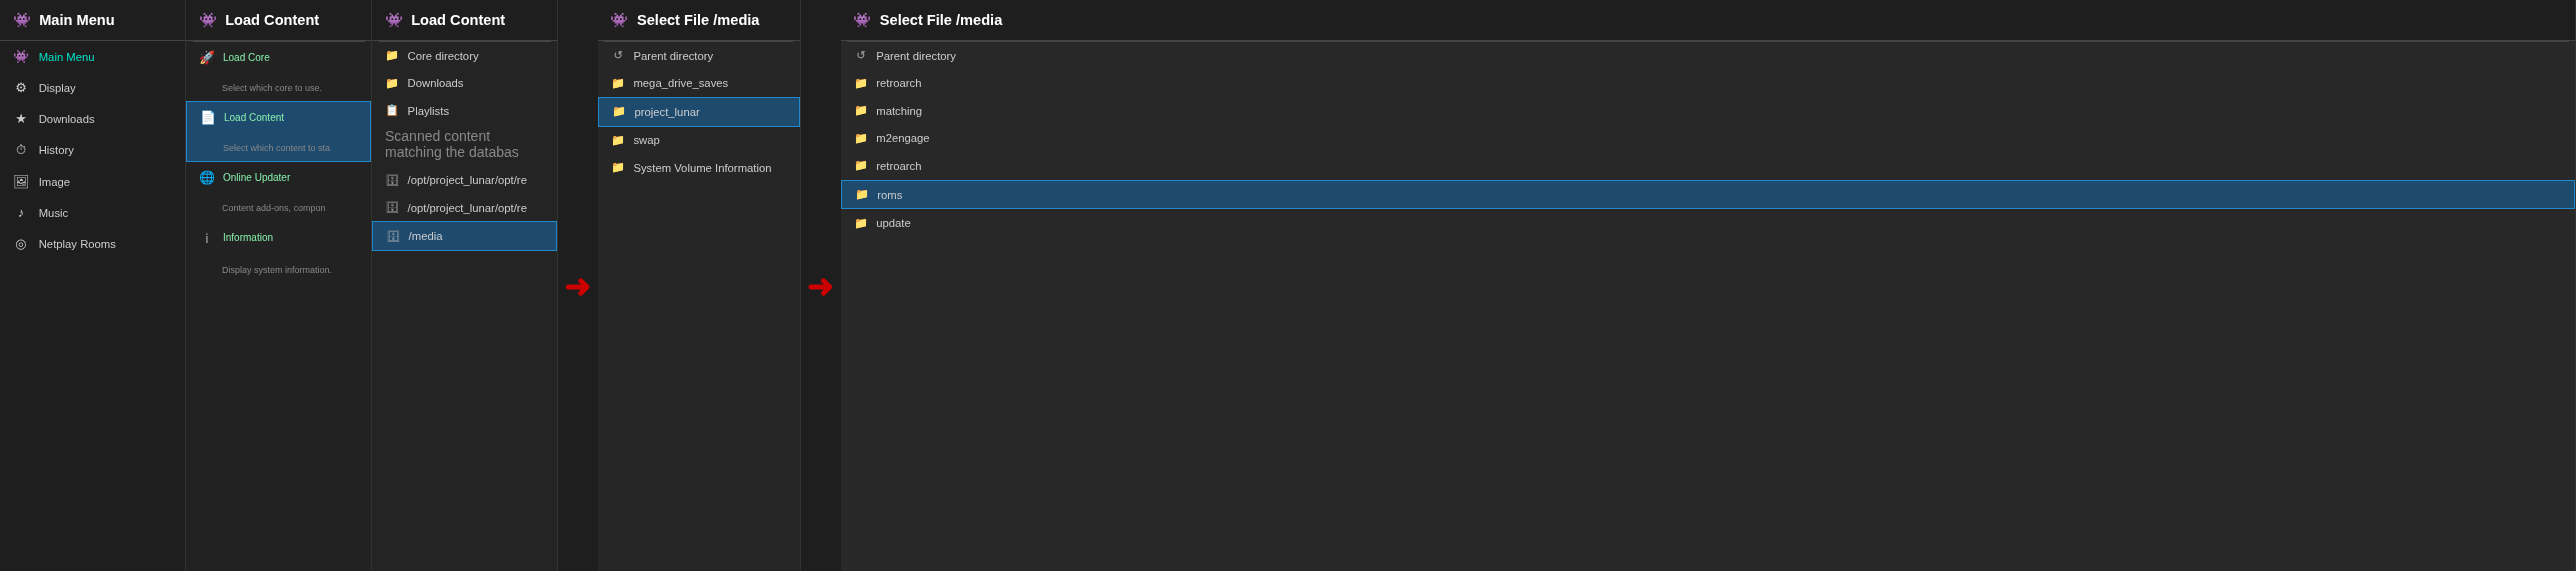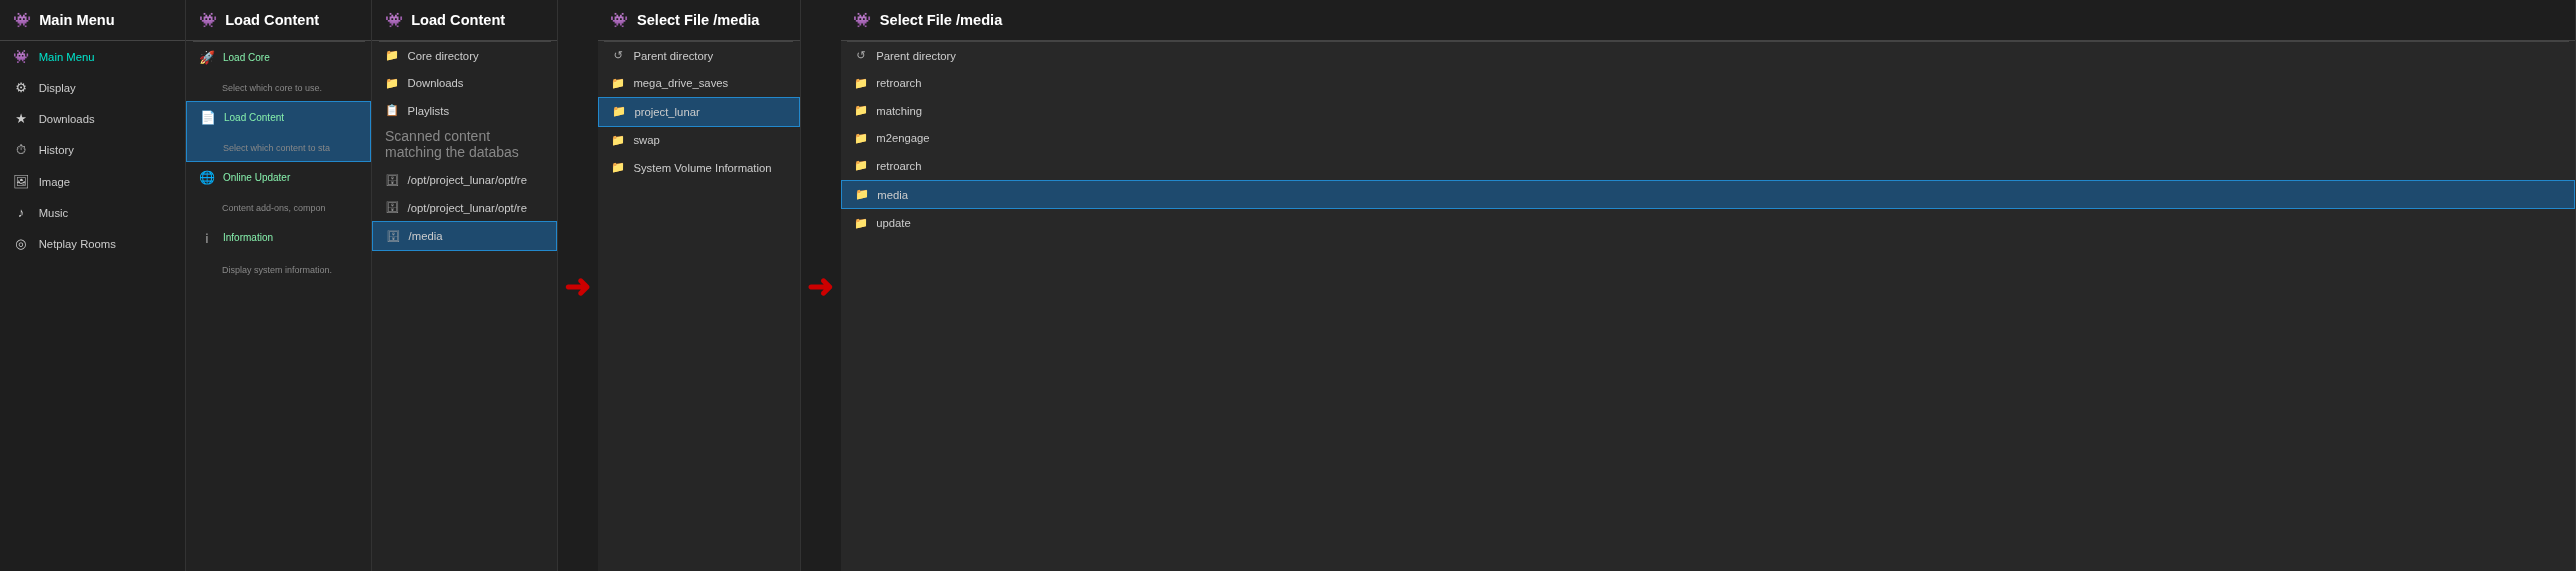--- a/index.html
+++ b/index.html
@@ -302,20 +302,20 @@
   <div class="file-item">
     <span class="icon">📁</span>
     <span>m2engage</span>
   </div>
   <div class="file-item">
     <span class="icon">📁</span>
     <span>retroarch</span>
   </div>
   <div class="file-item selected">
     <span class="icon">📁</span>
-    <span>media</span>
+    <span>roms</span>
   </div>
   <div class="file-item">
     <span class="icon">📁</span>
     <span>update</span>
   </div>
 </div>
 
 
 </body></html>

